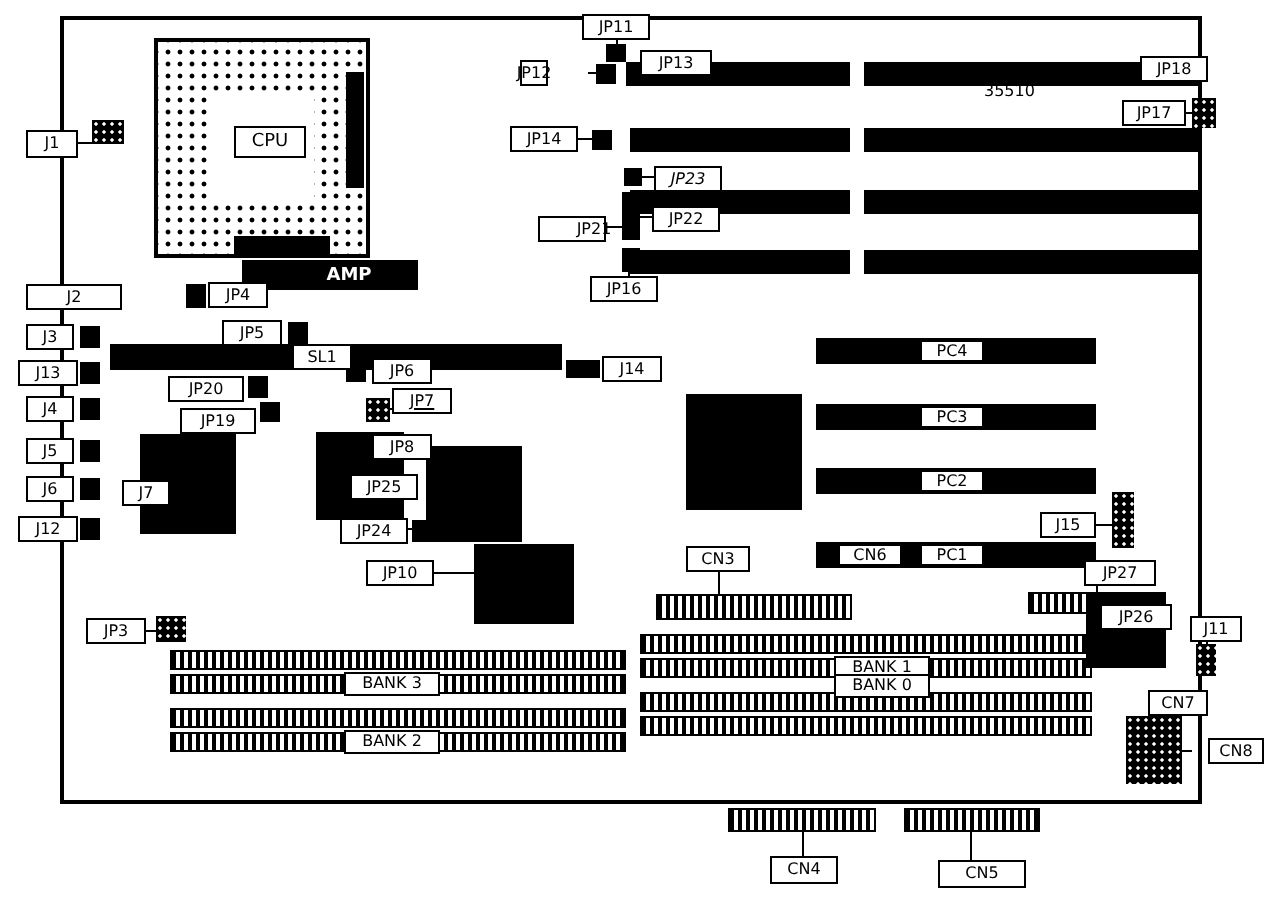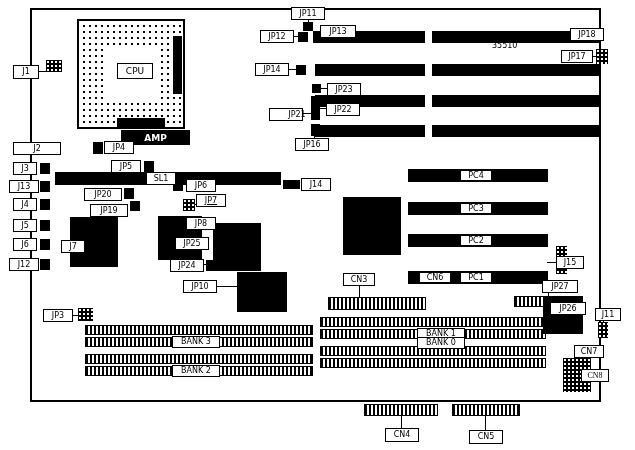--- a/index.html
+++ b/index.html
@@ -50,21 +50,21 @@
 
 <div id="stage">
   <div id="board"></div>
 
   <div class="socket">
     <div class="socket-center"></div>
   </div>
 
   <div class="callout big" style="left:117px;top:63px;width:36px;height:16px;">CPU</div>
 
-  <div class="slot" style="left:121px;top:130px;width:69px;height:15px;">AMP</div>
+  <div class="slot" style="left:121px;top:130px;width:69px;height:15px;padding-left:19px;">AMP</div>
 
   <div class="plaintext" style="left:492px;top:41px;">35510</div>
 <div class="slot" style="left: 313px; top: 31px; width: 112px; height: 12px;"></div>
     <div class="slot" style="left: 432px; top: 31px; width: 168px; height: 12px;"></div>
     <div class="slot" style="left: 315px; top: 64px; width: 110px; height: 12px;"></div>
     <div class="slot" style="left: 432px; top: 64px; width: 168px; height: 12px;"></div>
     <div class="slot" style="left: 315px; top: 95px; width: 110px; height: 12px;"></div>
     <div class="slot" style="left: 432px; top: 95px; width: 168px; height: 12px;"></div>
     <div class="slot" style="left: 315px; top: 125px; width: 110px; height: 12px;"></div>
     <div class="slot" style="left: 432px; top: 125px; width: 168px; height: 12px;"></div>
@@ -159,40 +159,40 @@
     <div class="callout" style="left: 61px; top: 240px; width: 24px; height: 13px;">J7</div>
     <div class="callout" style="left: 146px; top: 172px; width: 30px; height: 13px;">SL1</div>
     <div class="callout" style="left: 186px; top: 179px; width: 30px; height: 13px;">JP6</div>
     <div class="callout" style="left: 196px; top: 194px; width: 30px; height: 13px; text-decoration: underline;">JP7</div>
     <div class="callout" style="left: 186px; top: 217px; width: 30px; height: 13px;">JP8</div>
     <div class="callout" style="left: 175px; top: 237px; width: 34px; height: 13px;">JP25</div>
     <div class="callout" style="left: 170px; top: 259px; width: 34px; height: 13px;">JP24</div>
     <div class="callout" style="left: 183px; top: 280px; width: 34px; height: 13px;">JP10</div>
     <div class="callout" style="left: 301px; top: 178px; width: 30px; height: 13px;">J14</div>
     <div class="callout" style="left: 291px; top: 7px; width: 34px; height: 13px;">JP11</div>
-    <div class="callout" style="left: 260px; top: 30px; width: 34px; height: 13px;">JP12</div>
+    <div class="callout" style="left: 260px; top: 30px; width: 14px; height: 13px;">JP12</div>
     <div class="callout" style="left: 320px; top: 25px; width: 36px; height: 13px;">JP13</div>
     <div class="callout" style="left: 255px; top: 63px; width: 34px; height: 13px;">JP14</div>
-    <div class="callout" style="left: 327px; top: 83px; width: 34px; height: 13px;">JP23</div>
+    <div class="callout" style="left: 327px; top: 83px; width: 34px; height: 13px; font-style: italic;">JP23</div>
     <div class="callout" style="left: 269px; top: 108px; width: 34px; height: 13px; padding-left: 22px;">JP21</div>
     <div class="callout" style="left: 326px; top: 103px; width: 34px; height: 13px;">JP22</div>
     <div class="callout" style="left: 295px; top: 138px; width: 34px; height: 13px;">JP16</div>
     <div class="callout" style="left: 570px; top: 28px; width: 34px; height: 13px;">JP18</div>
     <div class="callout" style="left: 561px; top: 50px; width: 32px; height: 13px;">JP17</div>
     <div class="callout" style="left: 460px; top: 170px; width: 32px; height: 11px;">PC4</div>
     <div class="callout" style="left: 460px; top: 203px; width: 32px; height: 11px;">PC3</div>
     <div class="callout" style="left: 460px; top: 235px; width: 32px; height: 11px;">PC2</div>
     <div class="callout" style="left: 460px; top: 272px; width: 32px; height: 11px;">PC1</div>
     <div class="callout" style="left: 419px; top: 272px; width: 32px; height: 11px;">CN6</div>
-    <div class="callout" style="left: 520px; top: 256px; width: 28px; height: 13px; margin-left: 36px;">J15</div>
+    <div class="callout" style="left: 520px; top: 256px; width: 28px; height: 13px;">J15</div>
     <div class="callout" style="left: 343px; top: 273px; width: 32px; height: 13px;">CN3</div>
     <div class="callout" style="left: 542px; top: 280px; width: 36px; height: 13px;">JP27</div>
     <div class="callout" style="left: 550px; top: 302px; width: 36px; height: 13px;">JP26</div>
     <div class="callout" style="left: 595px; top: 308px; width: 26px; height: 13px;">J11</div>
     <div class="callout" style="left: 172px; top: 336px; width: 48px; height: 12px;">BANK 3</div>
     <div class="callout" style="left: 172px; top: 365px; width: 48px; height: 12px;">BANK 2</div>
     <div class="callout" style="left: 417px; top: 328px; width: 48px; height: 12px;">BANK 1</div>
     <div class="callout" style="left: 417px; top: 337px; width: 48px; height: 12px;">BANK 0</div>
     <div class="callout" style="left: 574px; top: 345px; width: 30px; height: 13px;">CN7</div>
-    <div class="callout" style="left: 581px; top: 369px; width: 28px; height: 13px; font-family: Liberation Serif, serif;">CN8</div>
+    <div class="callout" style="left: 604px; top: 369px; width: 28px; height: 13px;">CN8</div>
     <div class="callout" style="left: 385px; top: 428px; width: 34px; height: 14px;">CN4</div>
-    <div class="callout" style="left: 469px; top: 430px; width: 34px; height: 14px;">CN5</div>
+    <div class="callout" style="left: 469px; top: 430px; width: 44px; height: 14px;">CN5</div>
   </div>
 
 </body></html>

